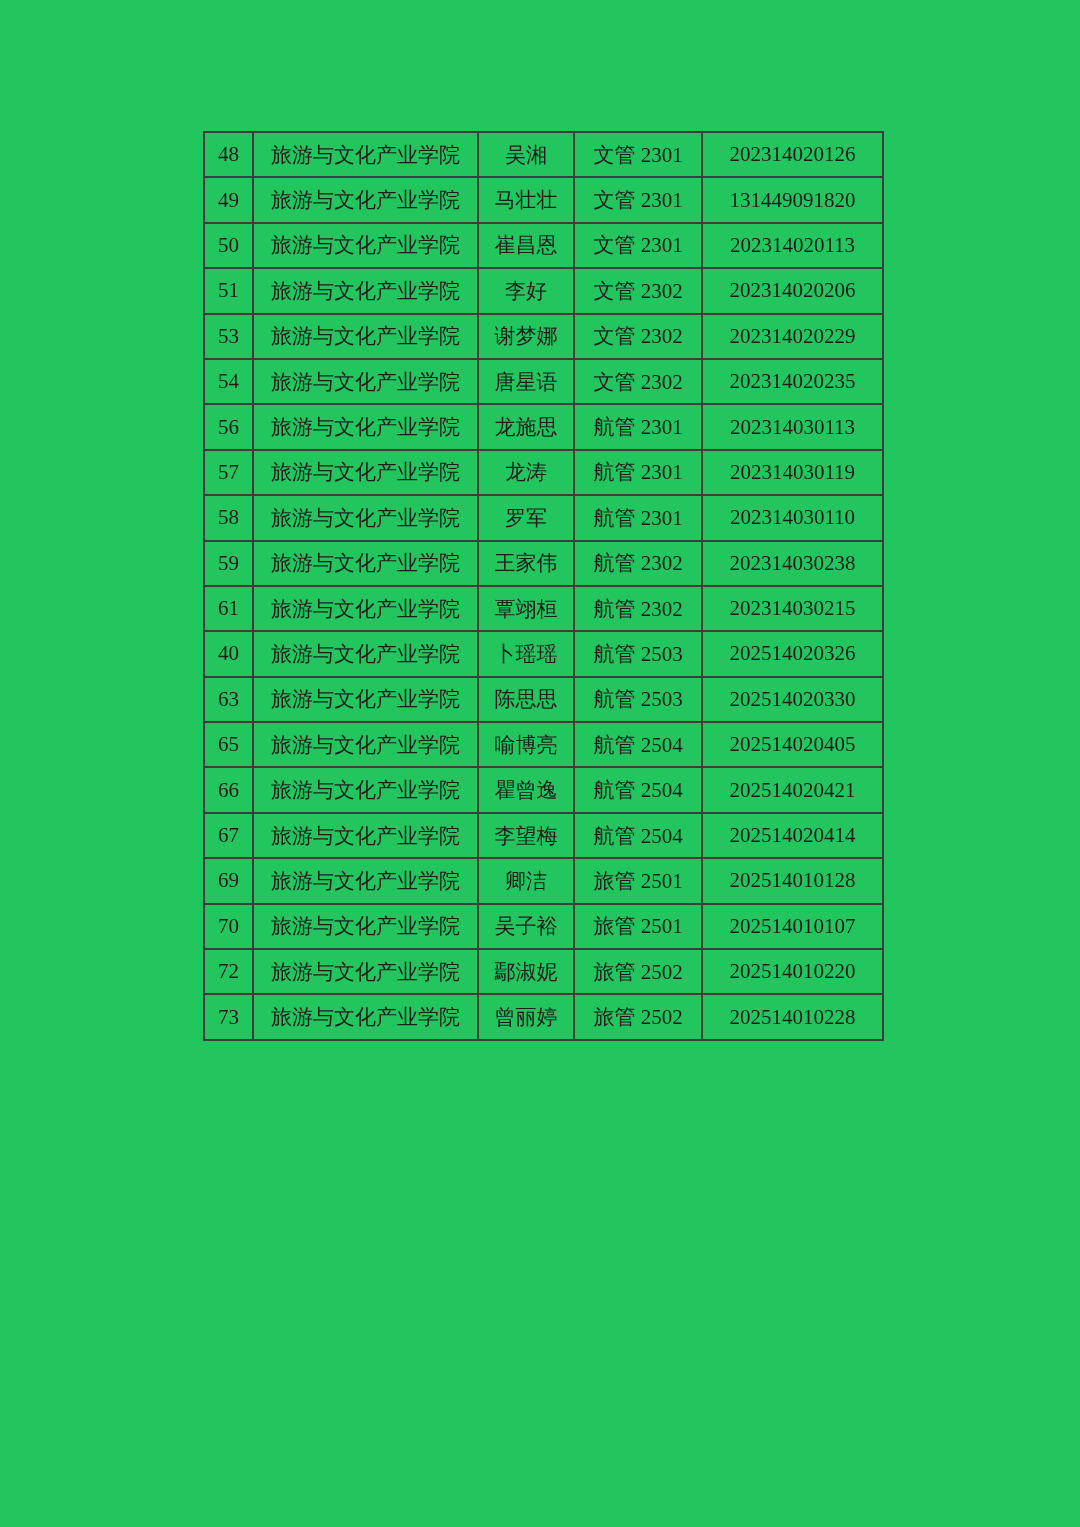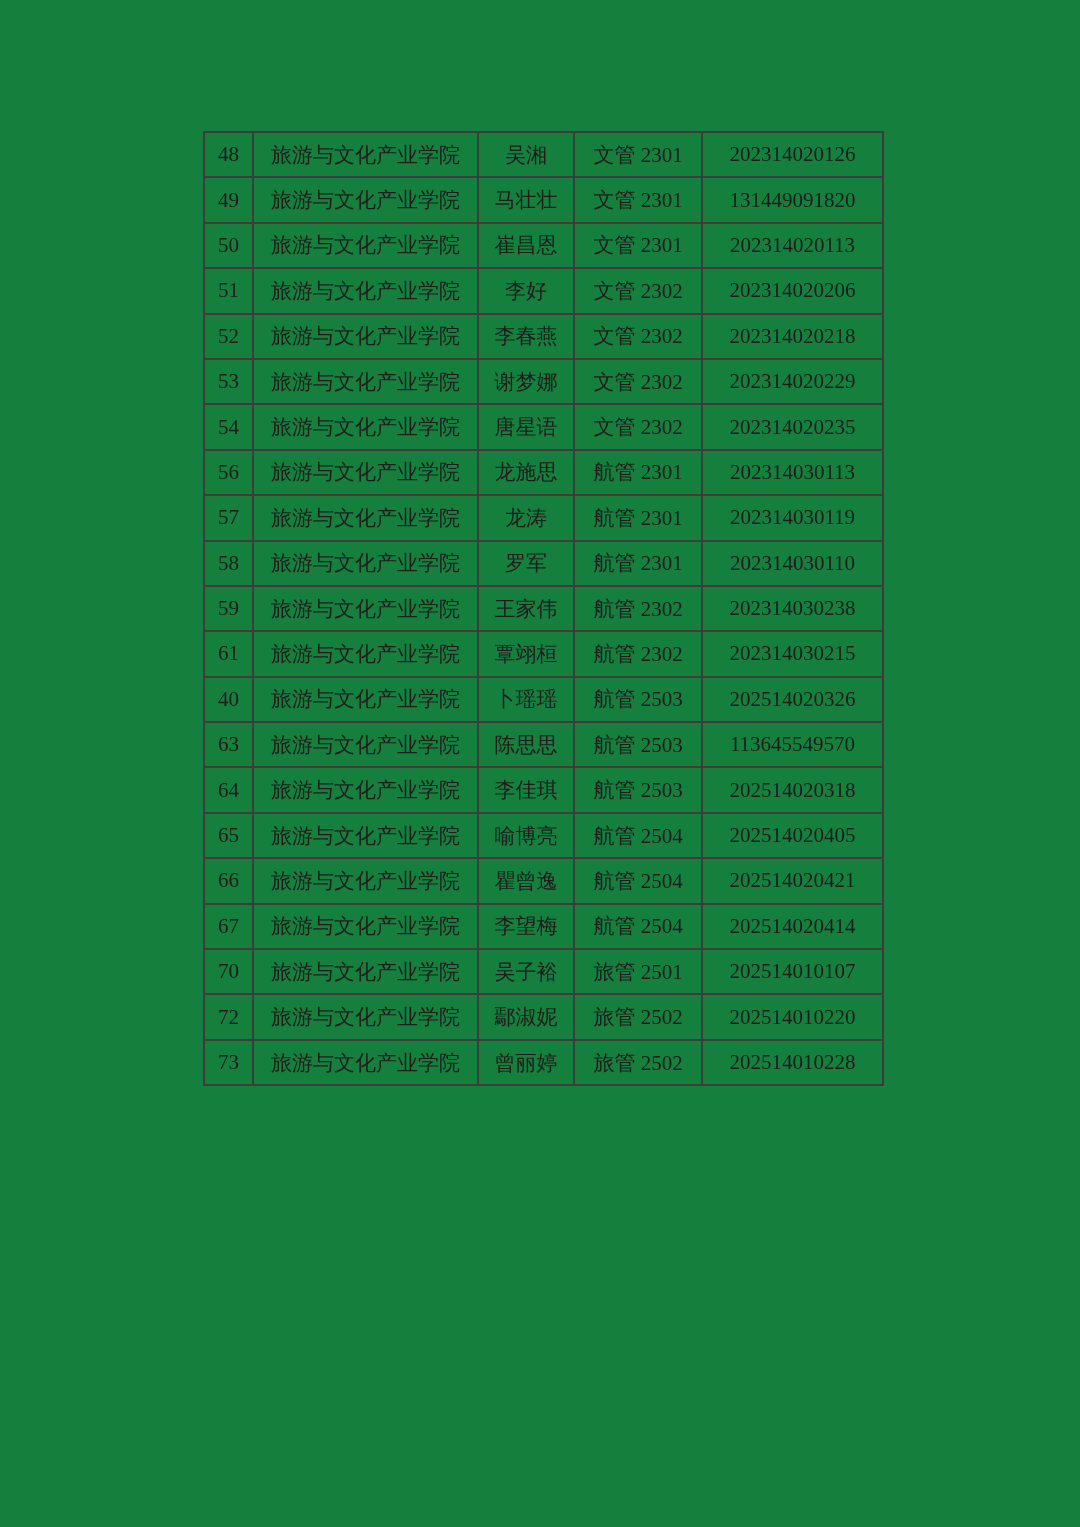--- a/index.html
+++ b/index.html
@@ -9,21 +9,21 @@
   body {
     position: relative;
     width: 1080px;
     height: 1527px;
     background: #ffffff;
     font-family: "Liberation Serif", "DejaVu Serif", serif;
   }
   .doc-page {
     position: absolute;
     inset: 0;
-    background: #15803d;
+    background: #22c55e;
   }
   table.student-table {
     position: absolute;
     left: 203px;
     top: 131px;
     width: 679px;
     border-collapse: collapse;
     table-layout: fixed;
   }
   table.student-table td {
@@ -73,27 +73,20 @@
     <td>202314020113</td>
   </tr>
         <tr>
     <td>51</td>
     <td>旅游与文化产业学院</td>
     <td>李好</td>
     <td>文管 2302</td>
     <td>202314020206</td>
   </tr>
         <tr>
-    <td>52</td>
-    <td>旅游与文化产业学院</td>
-    <td>李春燕</td>
-    <td>文管 2302</td>
-    <td>202314020218</td>
-  </tr>
-        <tr>
     <td>53</td>
     <td>旅游与文化产业学院</td>
     <td>谢梦娜</td>
     <td>文管 2302</td>
     <td>202314020229</td>
   </tr>
         <tr>
     <td>54</td>
     <td>旅游与文化产业学院</td>
     <td>唐星语</td>
@@ -140,28 +133,21 @@
     <td>旅游与文化产业学院</td>
     <td>卜瑶瑶</td>
     <td>航管 2503</td>
     <td>202514020326</td>
   </tr>
         <tr>
     <td>63</td>
     <td>旅游与文化产业学院</td>
     <td>陈思思</td>
     <td>航管 2503</td>
-    <td>113645549570</td>
-  </tr>
-        <tr>
-    <td>64</td>
-    <td>旅游与文化产业学院</td>
-    <td>李佳琪</td>
-    <td>航管 2503</td>
-    <td>202514020318</td>
+    <td>202514020330</td>
   </tr>
         <tr>
     <td>65</td>
     <td>旅游与文化产业学院</td>
     <td>喻博亮</td>
     <td>航管 2504</td>
     <td>202514020405</td>
   </tr>
         <tr>
     <td>66</td>
@@ -169,20 +155,27 @@
     <td>瞿曾逸</td>
     <td>航管 2504</td>
     <td>202514020421</td>
   </tr>
         <tr>
     <td>67</td>
     <td>旅游与文化产业学院</td>
     <td>李望梅</td>
     <td>航管 2504</td>
     <td>202514020414</td>
+  </tr>
+        <tr>
+    <td>69</td>
+    <td>旅游与文化产业学院</td>
+    <td>卿洁</td>
+    <td>旅管 2501</td>
+    <td>202514010128</td>
   </tr>
         <tr>
     <td>70</td>
     <td>旅游与文化产业学院</td>
     <td>吴子裕</td>
     <td>旅管 2501</td>
     <td>202514010107</td>
   </tr>
         <tr>
     <td>72</td>

